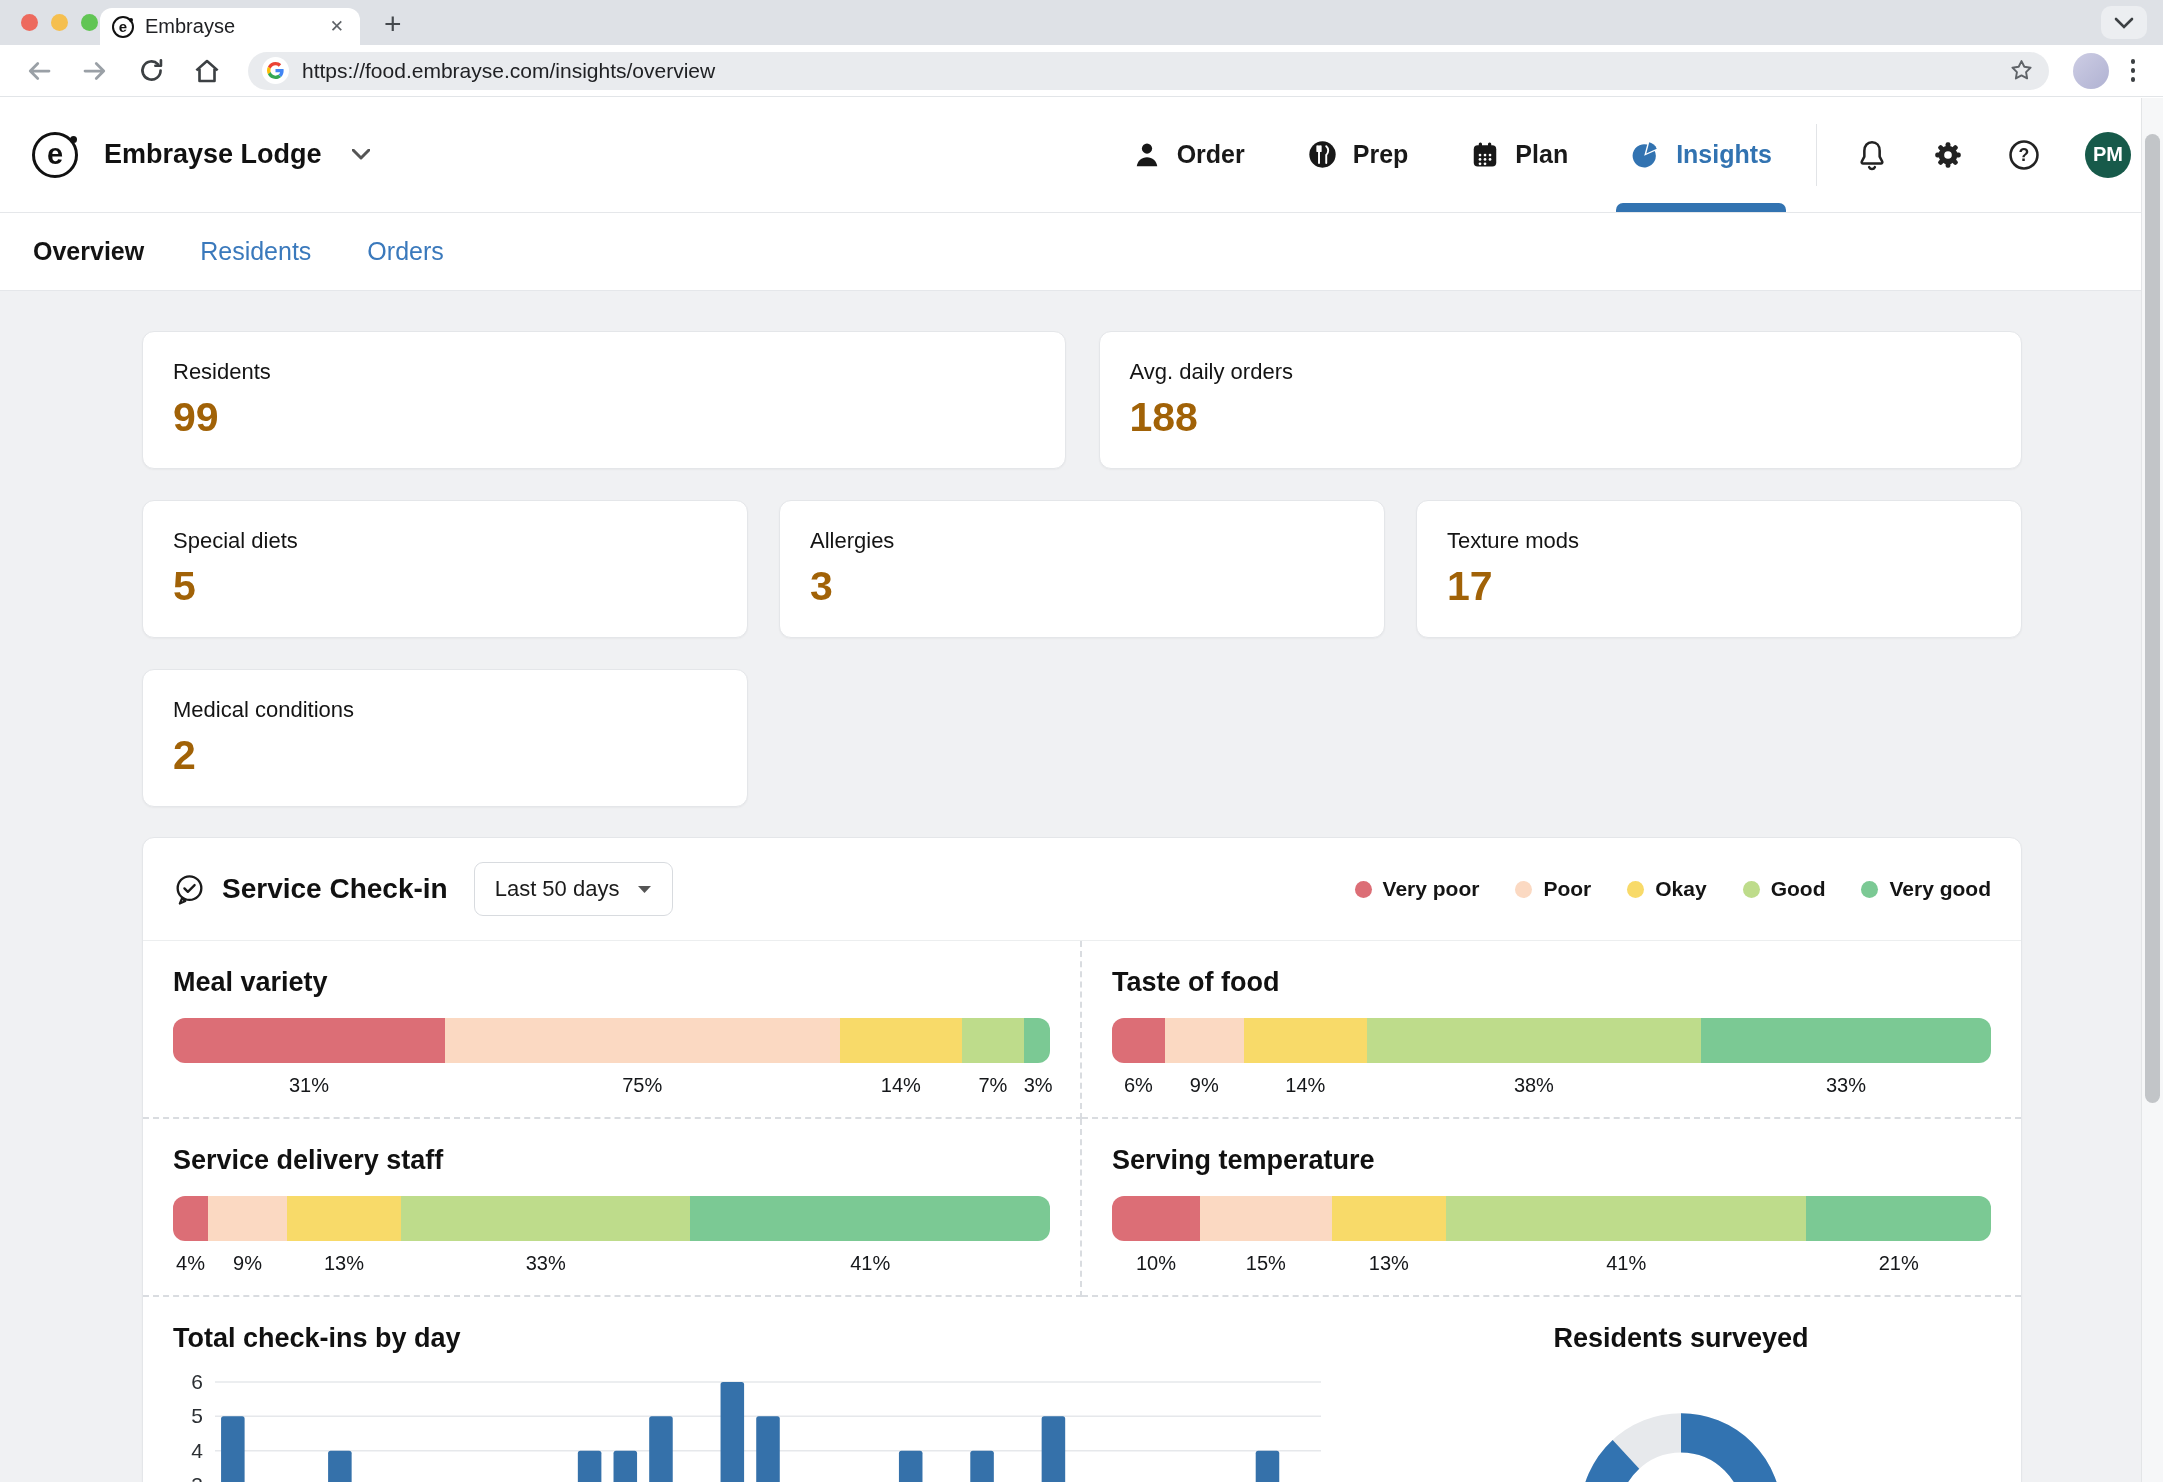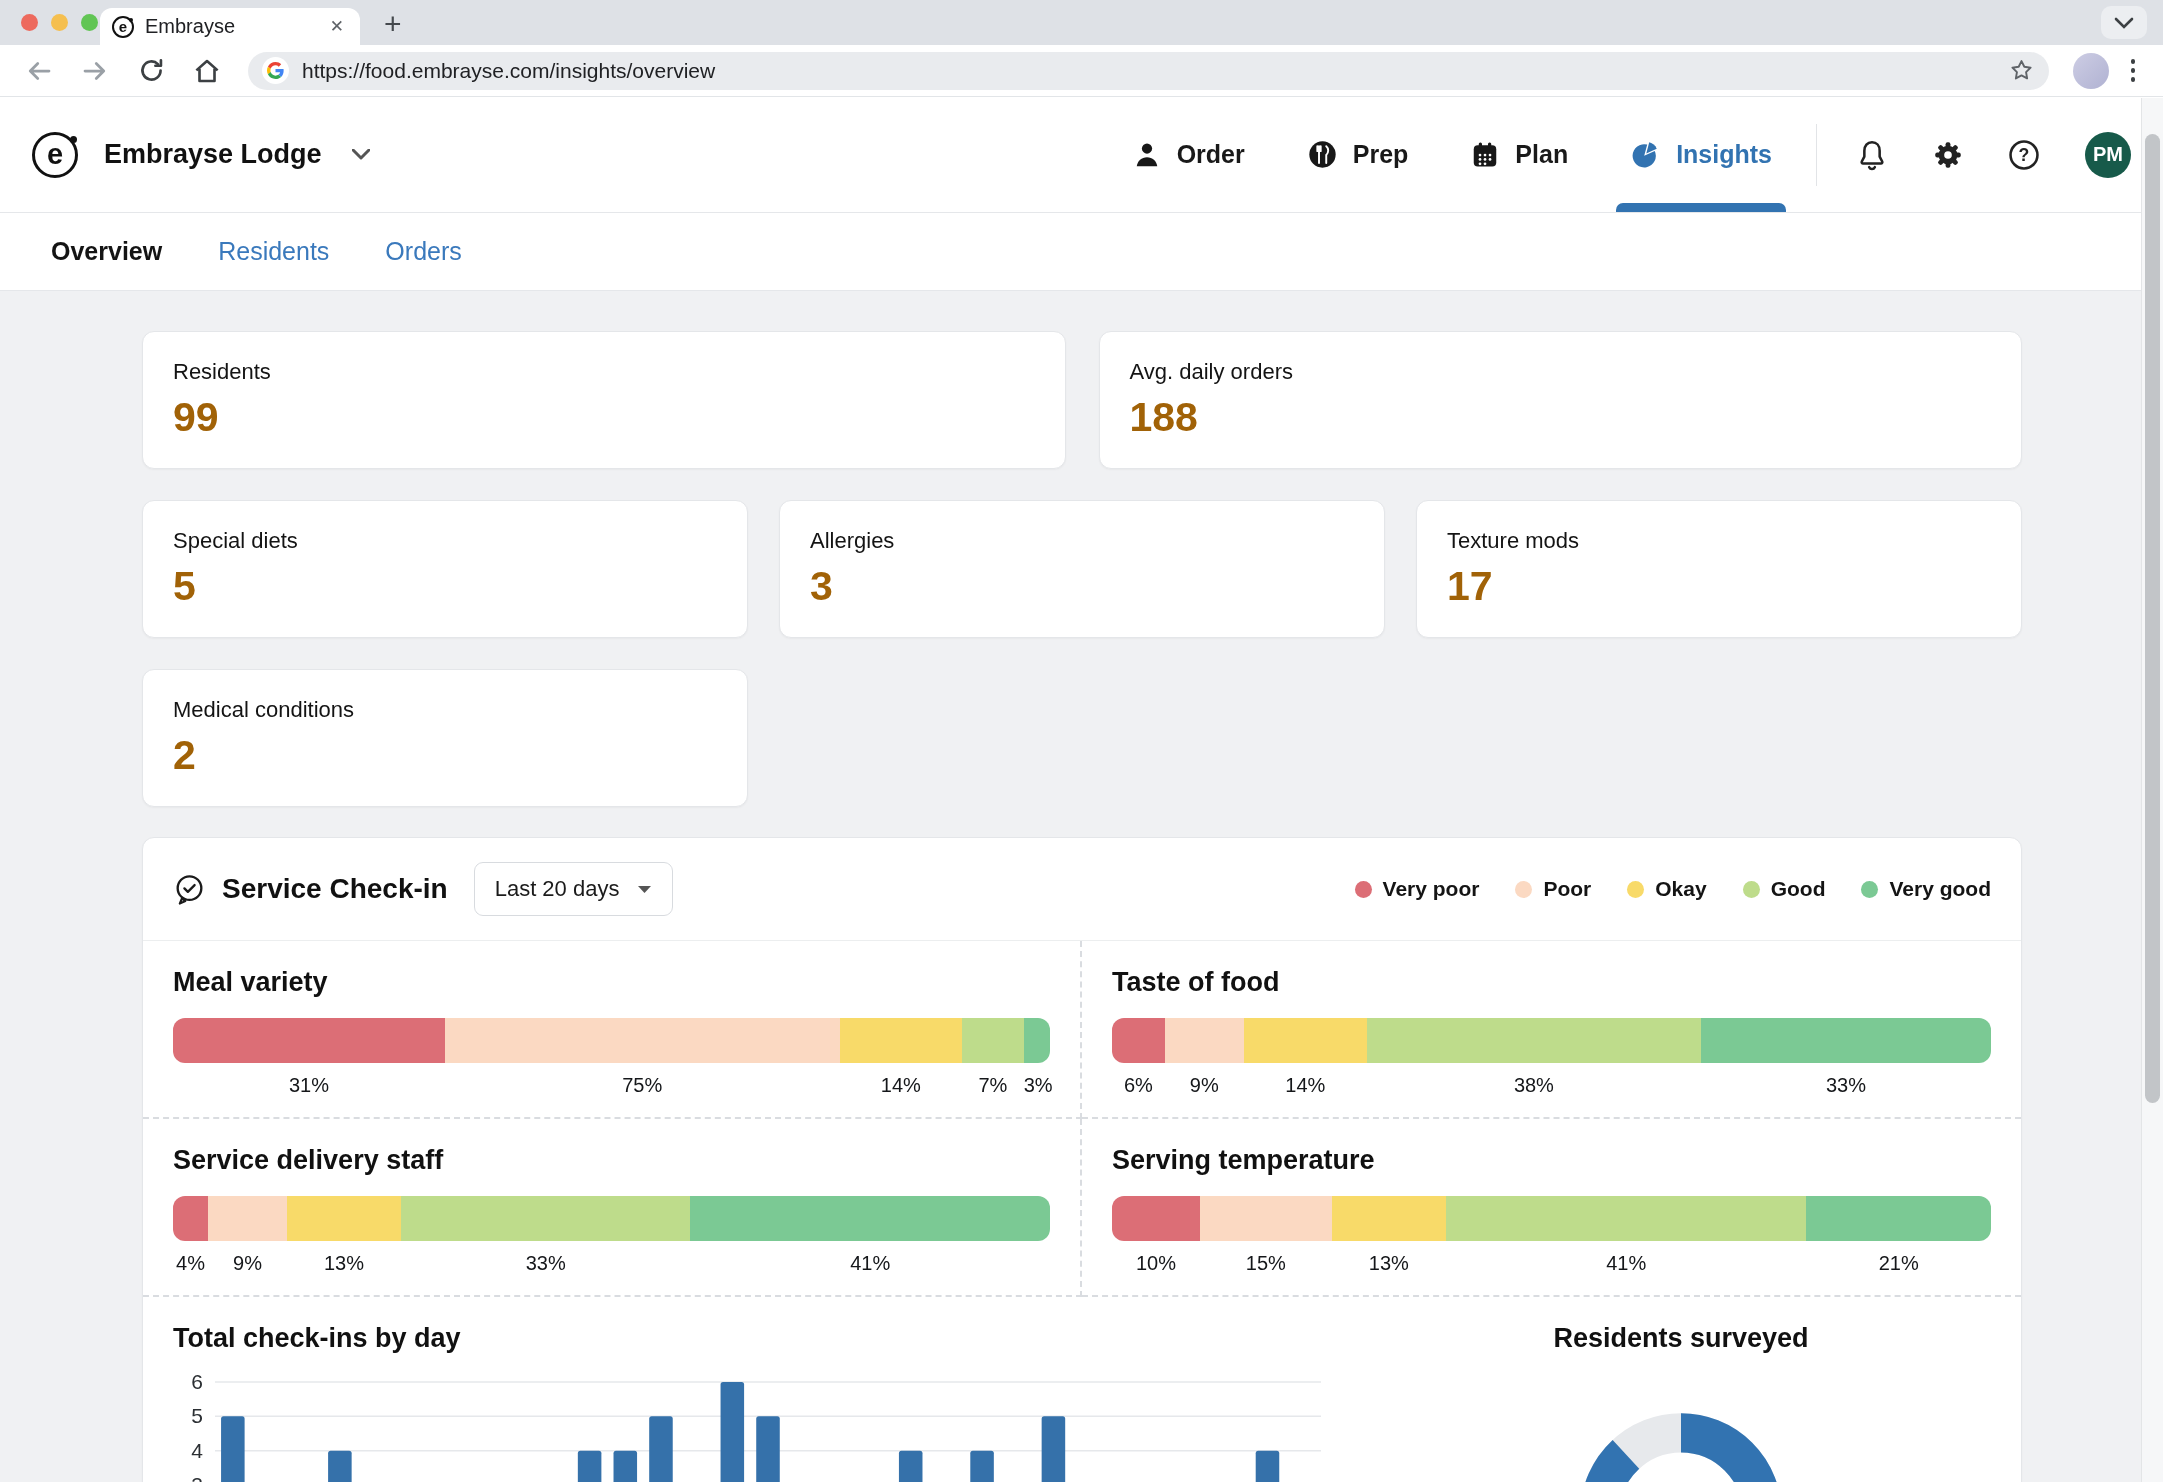--- a/index.html
+++ b/index.html
@@ -46,21 +46,21 @@
               height:100%; position:relative; }
   .nav-item.active { color:#3273b1; }
   .nav-underline { position:absolute; bottom:0; left:-14px; right:-14px; height:9px; background:#3273b1;
                    border-radius:7px 7px 0 0; }
   .hdr-divider { width:1px; height:62px; background:#e2e4e7; margin:0 38px; }
   .hdr-icons { display:flex; align-items:center; gap:42px; }
   .avatar { width:46px; height:46px; border-radius:50%; background:#175a4a; color:#fff; font-size:20px;
             font-weight:700; display:flex; align-items:center; justify-content:center; margin-left:44px; }
 
   .subnav { height:78px; background:#fff; border-bottom:1px solid #e5e7ea; display:flex; align-items:center;
-            gap:56px; padding:0 51px; font-size:25px; }
+            gap:56px; padding:0 33px; font-size:25px; }
   .subtab { color:#3a79bc; font-weight:500; }
   .subtab.active { color:#141414; font-weight:700; }
 
   
   .content { height:1191px; background:#f0f1f3; padding:40px 141px 0 142px; overflow:hidden; }
   .cards-2 { display:grid; grid-template-columns:1fr 1fr; gap:33px; }
   .cards-4 { display:grid; grid-template-columns:1fr 1fr 1fr; gap:31px; margin-top:31px; }
   .stat-card { background:#fff; border:1px solid #e4e6e9; border-radius:12px; padding:27px 30px;
                box-shadow:0 1px 2px rgba(0,0,0,.04); }
   .stat-label { font-size:22px; color:#141414; }
@@ -294,21 +294,21 @@
       <div class="bc-header">
         <div class="bc-title">
           <svg width="33" height="33" viewBox="0 0 24 24">
               <circle cx="12" cy="11" r="8.6" fill="none" stroke="#1b1b1b" stroke-width="1.7"></circle>
               <path d="M8.3 11.2l2.5 2.5 4.9-4.9" fill="none" stroke="#1b1b1b" stroke-width="1.7" stroke-linecap="round" stroke-linejoin="round"></path>
               <path d="M6.4 18.6 4.9 22.3l4.1-1.9z" fill="#fff" stroke="#1b1b1b" stroke-width="1.5" stroke-linejoin="round"></path>
             </svg>
           <span>Service Check-in</span>
         </div>
         <div class="range-btn">
-          <span>Last 20 days</span>
+          <span>Last 50 days</span>
           <svg width="15" height="9" viewBox="0 0 15 9">
               <path d="M1 1l6.5 7L14 1z" fill="#555"></path>
             </svg>
         </div>
         <div class="legend" id="legend">
             <div class="legend-item">
               <span class="legend-dot" style="background: rgb(220, 110, 118);"></span>
               <span>Very poor</span>
             </div>
             <div class="legend-item">

